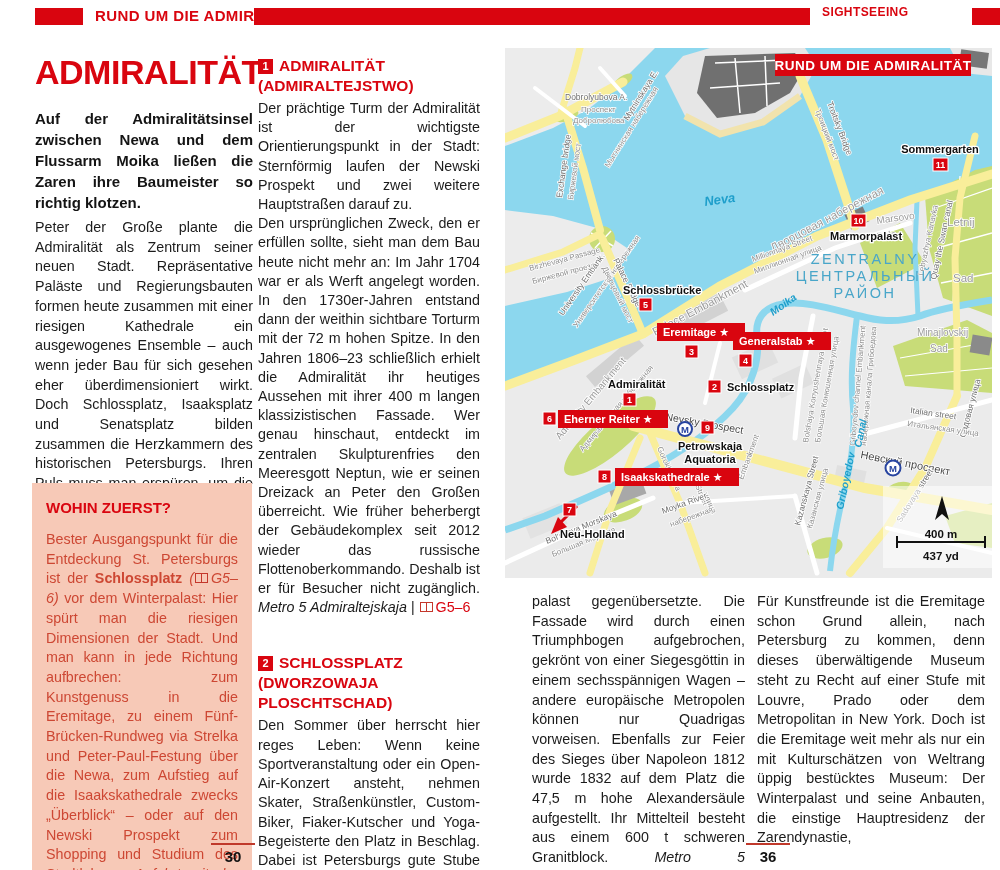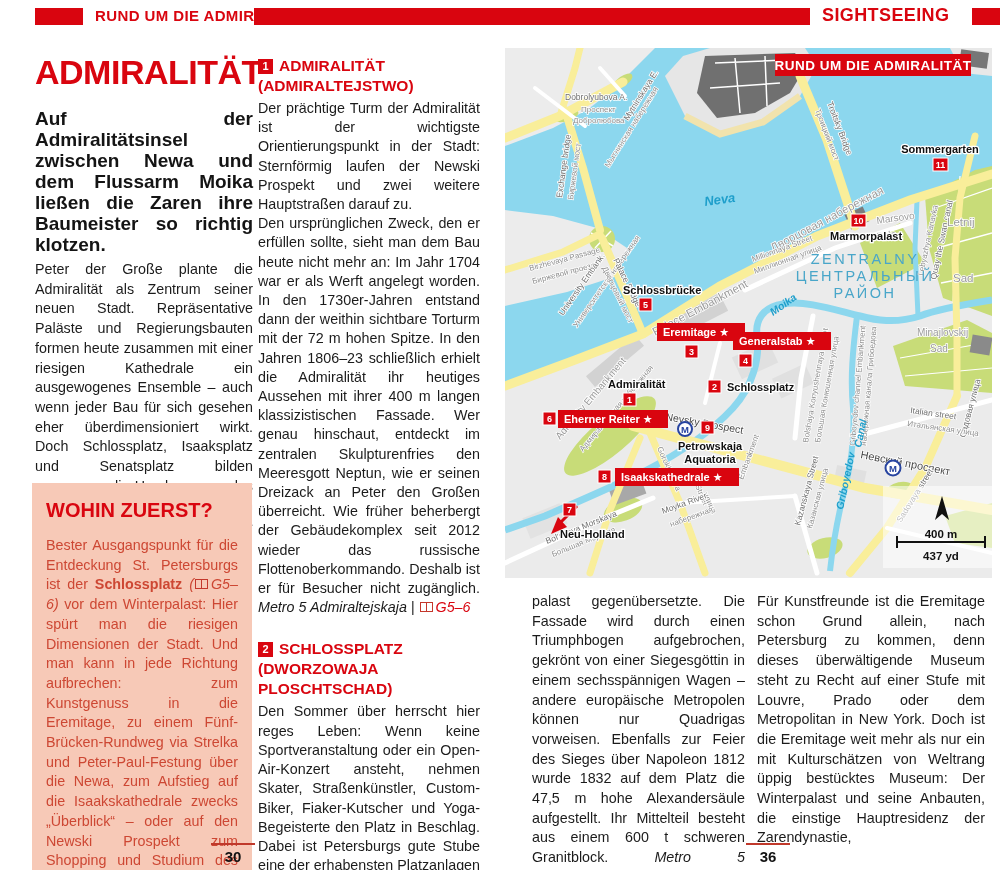--- a/index.html
+++ b/index.html
@@ -11,33 +11,33 @@
     --park:#c8dc78;
     --street:#f9ee9a;
   }
   html,body{margin:0;padding:0;}
   body{width:1000px;height:870px;position:relative;background:#fff;
        font-family:"Liberation Sans","DejaVu Sans",sans-serif;overflow:hidden;}
   .abs{position:absolute;}
   .red-block{background:var(--red);height:17px;}
   .hdr-txt{font-weight:bold;color:var(--red);font-size:15px;letter-spacing:.4px;white-space:nowrap;}
   .big-title{font-weight:bold;color:var(--red);font-size:34px;line-height:36px;letter-spacing:-.5px;}
-  .lead{font-weight:bold;font-size:19px;line-height:21px;color:#141414;text-align:justify;}
+  .lead{font-weight:bold;font-size:15px;line-height:21px;color:#141414;text-align:justify;}
   .col-body{font-size:14.3px;line-height:19.7px;text-align:justify;color:#1b1b1b;}
   .mid-body{font-size:14.3px;line-height:19.2px;text-align:justify;color:#1b1b1b;}
   .pink-box{background:var(--pink);padding:16px 14px 20px 14px;
     clip-path:polygon(0 0,100% 0,100% 96.5%,92% 98.5%,84% 96.8%,74% 99%,64% 97%,54% 99.5%,44% 97.2%,34% 99%,24% 97%,14% 99.3%,6% 97.5%,0 99%);}
-  .pink-title{color:var(--red);font-weight:bold;font-size:20px;margin:0 0 14px 0;}
+  .pink-title{color:var(--red);font-weight:bold;font-size:15px;margin:0 0 14px 0;}
   .pink-text{color:var(--pinktext);font-size:14.3px;line-height:19.7px;text-align:justify;margin:0;}
   .pink-text b{color:var(--pinktext);}
   .sec-head{color:var(--red);font-weight:bold;font-size:15.5px;line-height:20px;margin:0 0 3px 0;}
   .badge{display:inline-block;background:var(--red);color:#fff;width:15px;height:15px;
     font-size:11px;font-weight:bold;text-align:center;line-height:15px;vertical-align:1px;margin-right:6px;}
   .it{font-style:italic;}
-  .redref{color:var(--red);font-style:italic;}
+  .redref{color:var(--red);}
   .map-ref-icon{display:inline-block;width:11px;height:8px;border:1.5px solid #c4372b;margin:0 3px 0 1px;
     background:linear-gradient(to right,transparent 44%,#c4372b 44%,#c4372b 56%,transparent 56%);}
   .star{color:var(--red);}
   .flag{color:#111;}
   .pgnum{font-weight:bold;font-size:15px;color:#111;text-align:center;width:40px;}
   .pgline{background:#c0392b;height:2px;width:44px;}
   svg text{font-family:"Liberation Sans","DejaVu Sans",sans-serif;}
   .mlabel{paint-order:stroke;stroke:#fff;stroke-width:2.5px;fill:#111;font-weight:bold;font-size:11px;}
   .street{fill:#6f6f6f;font-size:8.5px;paint-order:stroke;stroke:#fff;stroke-width:1.6px;}
   .street2{fill:#8e8e8e;font-size:8px;paint-order:stroke;stroke:#fff;stroke-width:1.4px;}
@@ -49,42 +49,42 @@
   .marker-num{fill:#fff;font-weight:bold;font-size:9px;text-anchor:middle;}
   .scale-txt{fill:#111;font-weight:bold;font-size:11.5px;text-anchor:middle;}
   .metro-m{fill:#2744a0;font-weight:bold;font-size:9.5px;text-anchor:middle;}
 </style>
 </head>
 <body>
 
 <div class="abs red-block" style="left:35px;top:8px;width:48px;"></div>
 <div class="abs hdr-txt" style="left:95px;top:7px;">RUND UM DIE ADMIRALITÄT</div>
 <div class="abs red-block" style="left:254px;top:8px;width:556px;"></div>
-<div class="abs hdr-txt" style="left:822px;top:5px;font-size:18px;">SIGHTSEEING</div>
+<div class="abs hdr-txt" style="left:822px;top:5px;font-size:12px;">SIGHTSEEING</div>
 <div class="abs red-block" style="left:972px;top:8px;width:28px;"></div>
 
 <div class="abs" style="left:35px;top:54px;width:218px;">
   <div class="big-title">
     <div>ADMIRALITÄT</div>
   </div>
   <p class="lead" style="margin:18px 0 0 0;">Auf der Admiralitätsinsel zwischen Newa und dem Flussarm Moika ließen die Zaren ihre Baumeister so richtig klotzen.</p>
   <p class="col-body" style="margin:5px 0 0 0;">Peter der Große plante die Admiralität als Zentrum seiner neuen Stadt. Repräsentative Paläste und Regierungsbauten formen heute zusammen mit einer riesigen Kathedrale ein ausgewogenes Ensemble – auch wenn jeder Bau für sich gesehen eher überdimensioniert wirkt. Doch Schlossplatz, Isaaksplatz und Senatsplatz bilden zusammen die Herzkammern des historischen Petersburgs. Ihren Puls muss man erspüren, um die Stadt verstehen zu können.</p>
 </div>
 
 <div class="abs pink-box" style="left:32px;top:483px;width:192px;">
   <p class="pink-title">WOHIN ZUERST?</p>
   <p class="pink-text"><span>Bester Ausgangspunkt für die Entdeckung St. Petersburgs ist der </span><b>Schlossplatz</b><span class="it"> (</span><span class="map-ref-icon"></span><span class="it">G5–6)</span><span> vor dem Winterpalast: Hier spürt man die riesigen Dimensionen der Stadt. Und man kann in jede Richtung aufbrechen: zum Kunstgenuss in die Eremitage, zu einem Fünf-Brücken-Rundweg via Strelka und Peter-Paul-Festung über die Newa, zum Aufstieg auf die Isaakskathedrale zwecks „Überblick“ – oder auf den Newski Prospekt zum Shopping und Studium des Stadtlebens. </span><span class="it">Anfahrt mit der Metro 5 Admiraltejskaja.</span></p>
 </div>
 
 <div class="abs" style="left:258px;top:56px;width:222px;">
   <p class="sec-head"><span class="badge">1</span><span>ADMIRALITÄT (ADMIRALTEJSTWO)</span></p>
   <p class="mid-body" style="margin:2px 0 0 0;">Der prächtige Turm der Admiralität ist der wichtigste Orientierungspunkt in der Stadt: Sternförmig laufen der Newski Prospekt und zwei weitere Hauptstraßen darauf zu.</p>
   <p class="mid-body" style="margin:0;"><span>Den ursprünglichen Zweck, den er erfüllen sollte, sieht man dem Bau heute nicht mehr an: Im Jahr 1704 war er als Werft angelegt worden. In den 1730er-Jahren entstand dann der weithin sichtbare Torturm mit der 72 m hohen Spitze. In den Jahren 1806–23 schließlich erhielt die Admiralität ihr heutiges Aussehen mit ihrer 400 m langen klassizistischen Fassade. Wer genau hinschaut, entdeckt im zentralen Skulpturenfries den Meeresgott Neptun, wie er seinen Dreizack an Peter den Großen überreicht. Wie früher beherbergt der Gebäudekomplex seit 2012 wieder das russische Flottenoberkommando. Deshalb ist er für Besucher nicht zugänglich. </span><span class="it">Metro 5 Admiraltejskaja | </span><span class="map-ref-icon"></span><span class="redref">G5–6</span></p>
 
-  <p class="sec-head" style="margin-top:22px;"><span class="badge">2</span><span>SCHLOSSPLATZ (DWORZOWAJA PLOSCHTSCHAD)</span></p>
+  <p class="sec-head" style="margin-top:36px;"><span class="badge">2</span><span>SCHLOSSPLATZ (DWORZOWAJA PLOSCHTSCHAD)</span></p>
   <p class="mid-body" style="margin:2px 0 0 0;">Den Sommer über herrscht hier reges Leben: Wenn keine Sportveranstaltung oder ein Open-Air-Konzert ansteht, nehmen Skater, Straßenkünstler, Custom-Biker, Fiaker-Kutscher und Yoga-Begeisterte den Platz in Beschlag. Dabei ist Petersburgs gute Stube eine der erhabensten Platzanlagen der Welt. Das ist vor allem Baumeister Carlo Rossi zu verdanken, der 1819–29 das halbrunde Generalstabsgebäude dem Winter-</p>
 </div>
 
 <svg class="abs" style="left:505px;top:48px;" width="487" height="530" viewBox="0 0 487 530">
 
   <rect x="0" y="0" width="487" height="530" fill="#8cd7ee"></rect>
 
   <polygon points="0,0 150,0 128,22 108,42 82,62 48,80 0,98" fill="#ececec"></polygon>
   <ellipse cx="118" cy="33" rx="11" ry="5" fill="#c8dc78" transform="rotate(-35 118 33)"></ellipse>
   <ellipse cx="62" cy="68" rx="12" ry="5" fill="#c8dc78" transform="rotate(-20 62 68)"></ellipse>

